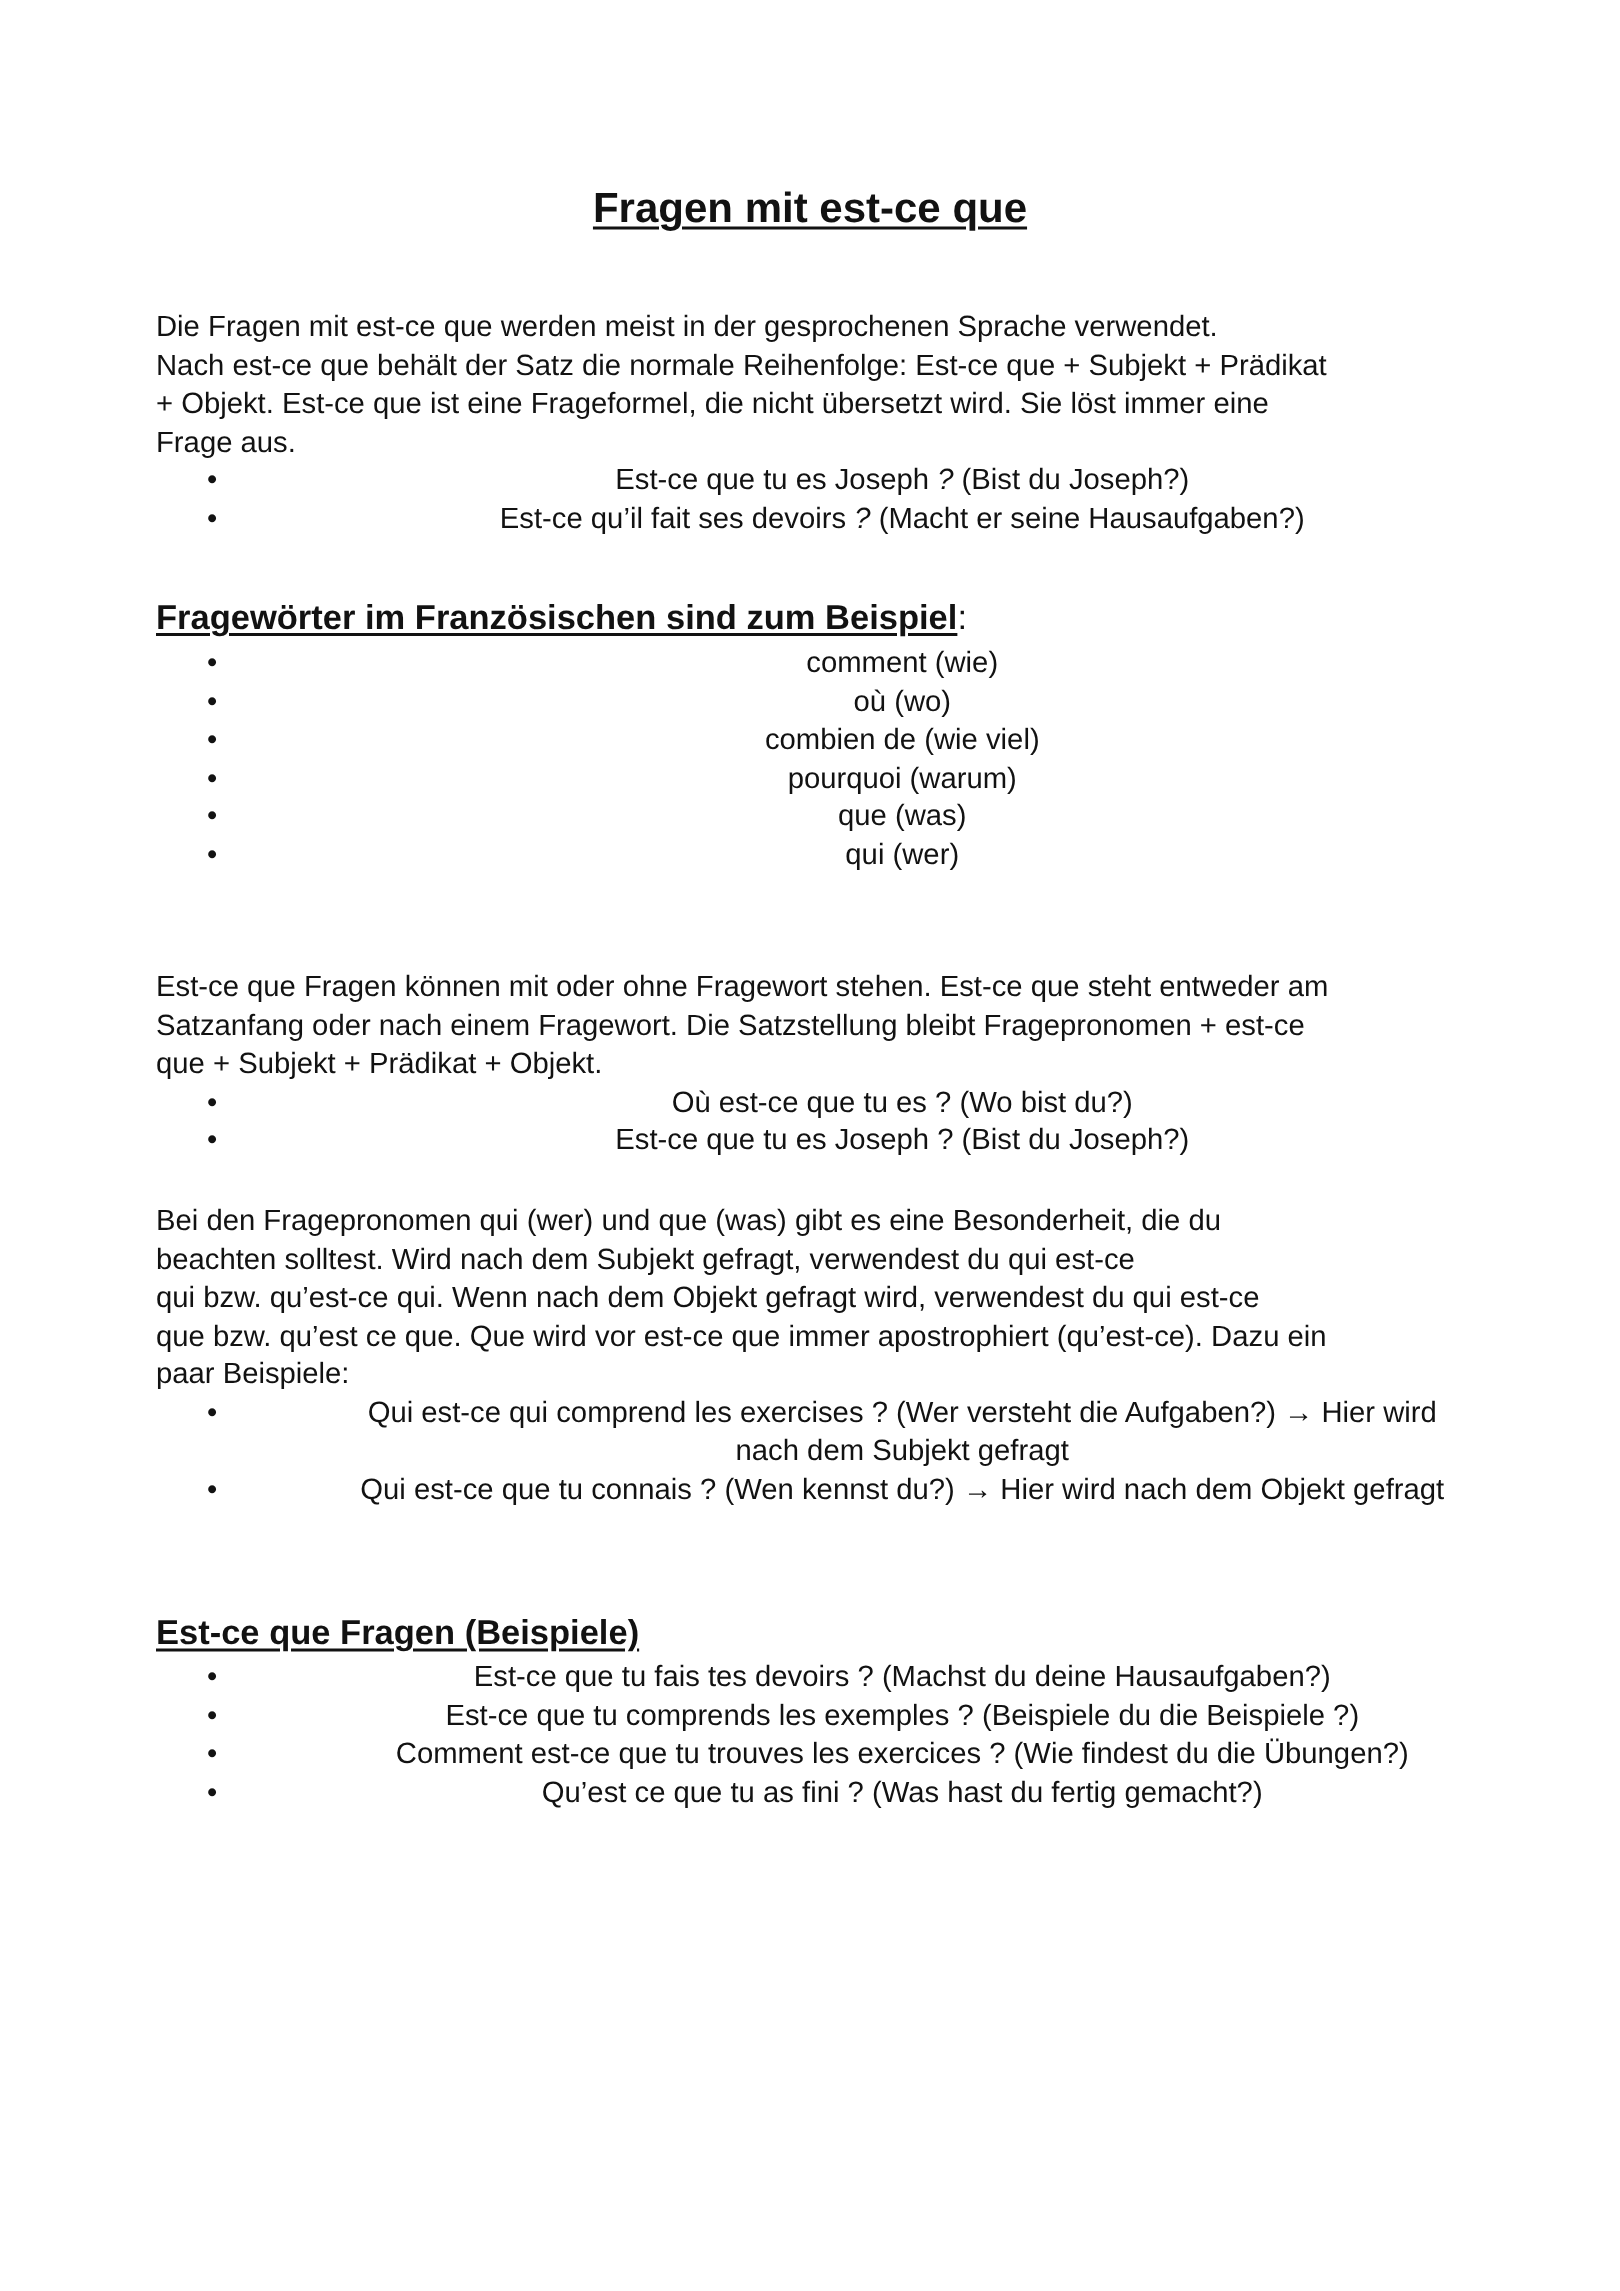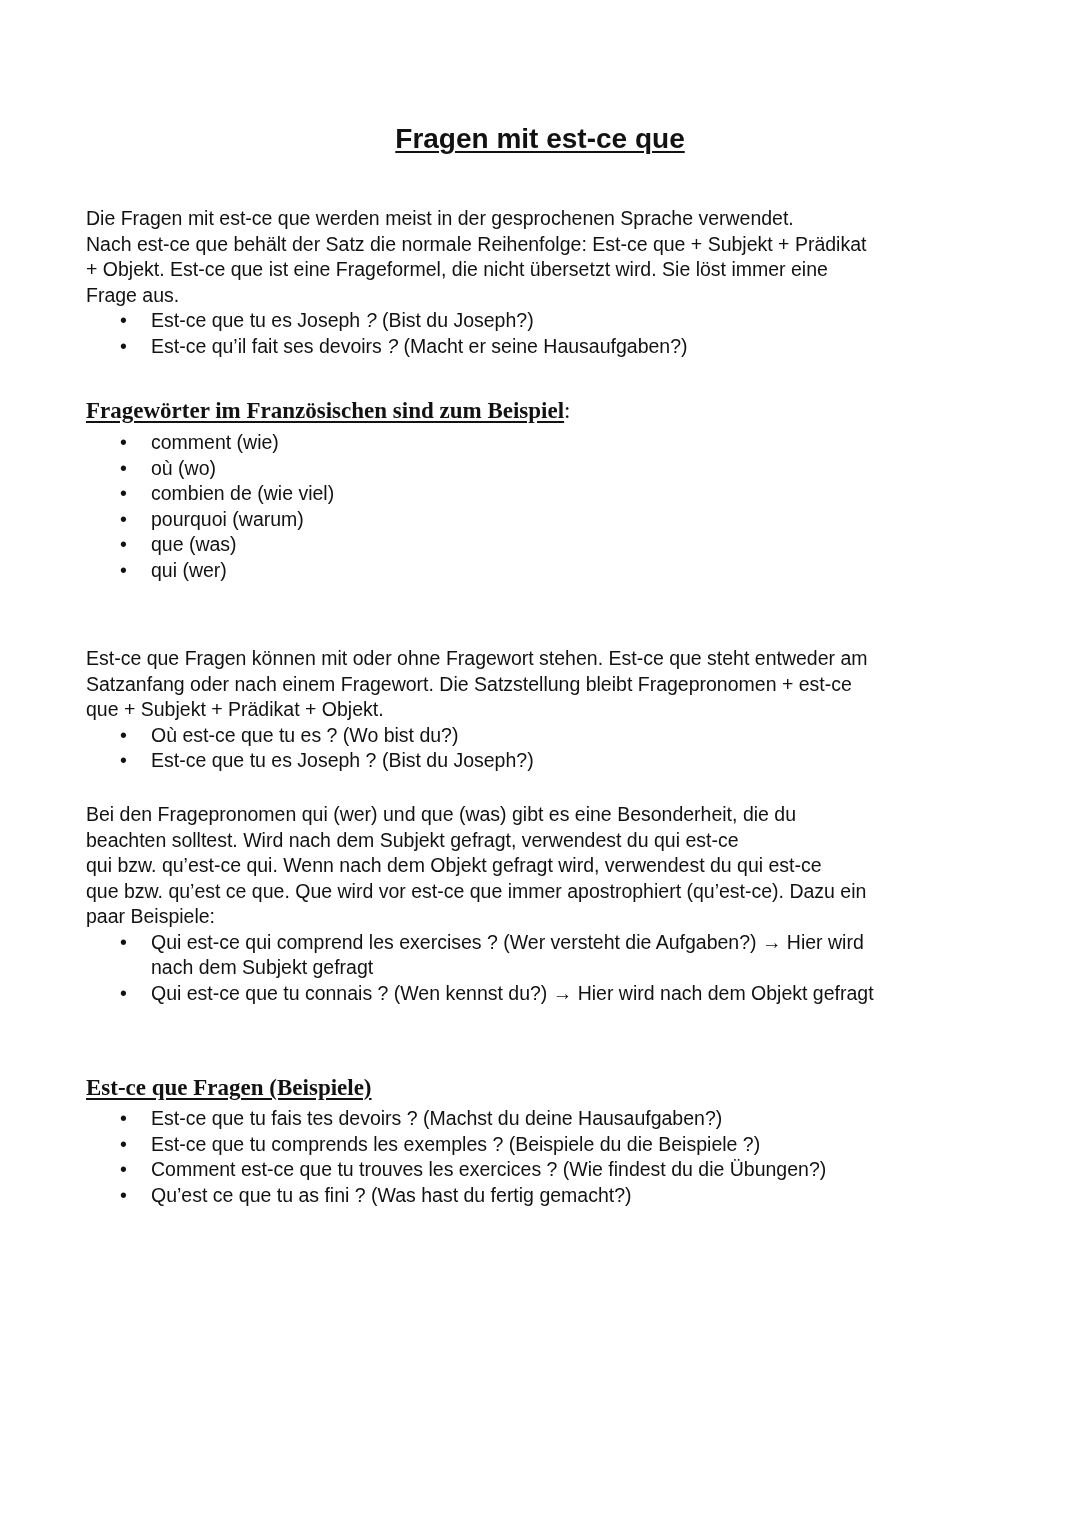--- a/index.html
+++ b/index.html
@@ -28,52 +28,52 @@
     font-weight: bold;
     white-space: nowrap;
   }
   .u {
     text-decoration: underline;
     text-decoration-thickness: 2px;
     text-underline-offset: 3px;
   }
   .block {
     position: absolute;
-    left: 86px;
+    left: 104px;
     width: 930px;
     font-size: 19.5px;
     line-height: 25.5px;
     white-space: nowrap;
   }
   .sec-intro     { top: 206px; }
   .sec-h2a       { top: 396px; }
   .sec-ul1       { top: 430px; }
   .sec-placement { top: 646px; }
   .sec-pronouns  { top: 802px; }
   .sec-h2b       { top: 1073px; }
   .sec-ul2       { top: 1106px; }
   .heading2 {
     margin: 0;
     font-size: 23px;
     line-height: 30px;
     font-weight: bold;
     white-space: nowrap;
-    font-family: Liberation Serif, serif;
   }
   .heading2 .suffix {
     font-weight: normal;
     text-decoration: none;
   }
   .para {
     margin: 0;
   }
   ul.bullets {
     margin: 0;
     padding: 0;
     list-style: none;
+    text-align: center;
   }
   ul.bullets li {
     position: relative;
     padding-left: 65px;
   }
   ul.bullets li::before {
     content: "\2022";
     position: absolute;
     left: 34px;
     top: 0;

